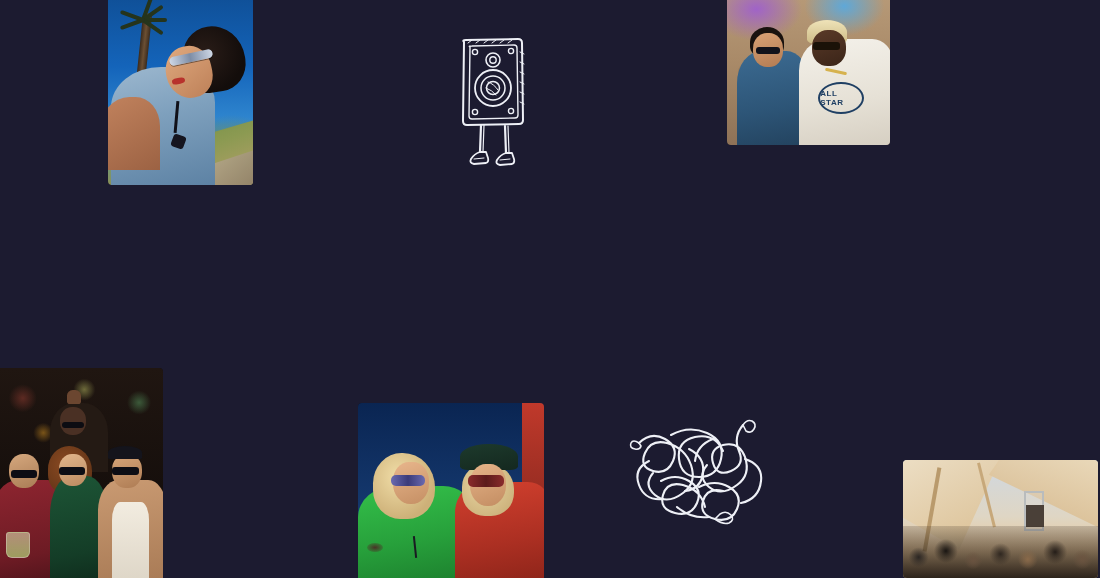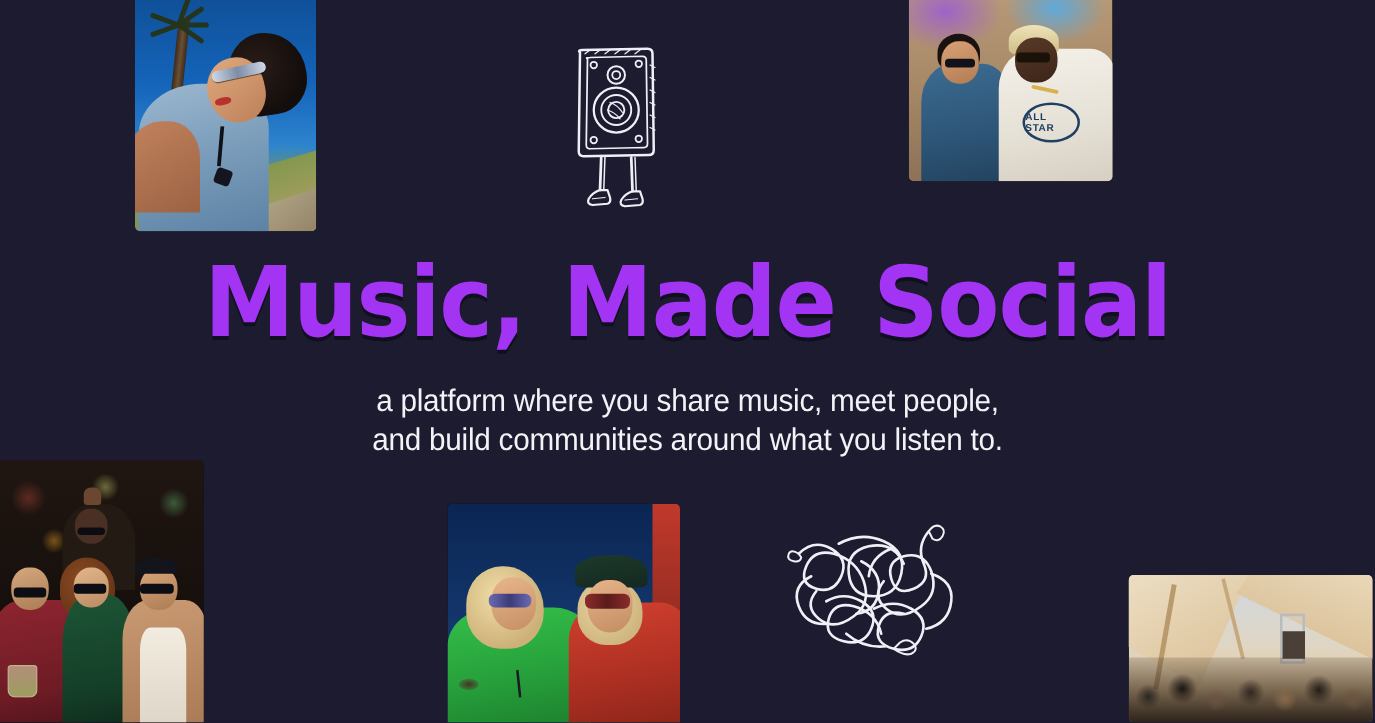--- a/index.html
+++ b/index.html
@@ -487,27 +487,20 @@
       <path d="M36 93 L35 120" stroke-width="1.2"></path>
       <path d="M57 94 L58 121" stroke-width="2.2"></path>
       <path d="M60 94 L61 121" stroke-width="1.2"></path>
 
       <path d="M32 120 Q26 122 23 127 Q21 131 26 132 L38 131 Q41 130 40 126 L38 120 Z" stroke-width="1.8"></path>
       <path d="M58 121 Q52 123 49 128 Q47 132 52 133 L64 132 Q67 131 66 127 L64 121 Z" stroke-width="1.8"></path>
       <path d="M26 127 L36 126 M52 128 L62 127" stroke-width="1"></path>
     </svg>
   </div>
 
-  <div class="copy">
-    <h1 class="headline">Music, Made Social</h1>
-    <p class="subtitle">
-      <span class="line">a platform where you share music, meet people,</span>
-      <span class="line">and build communities around what you listen to.</span>
-    </p>
-  </div>
 
   <div class="photo p3">
     <div class="inner">
       <div class="bg"></div>
       <div class="lamp"></div>
       <div class="back-person"></div>
       <div class="back-head"></div>
       <div class="back-shades"></div>
       <div class="peace"></div>
       <div class="left-person"></div>

